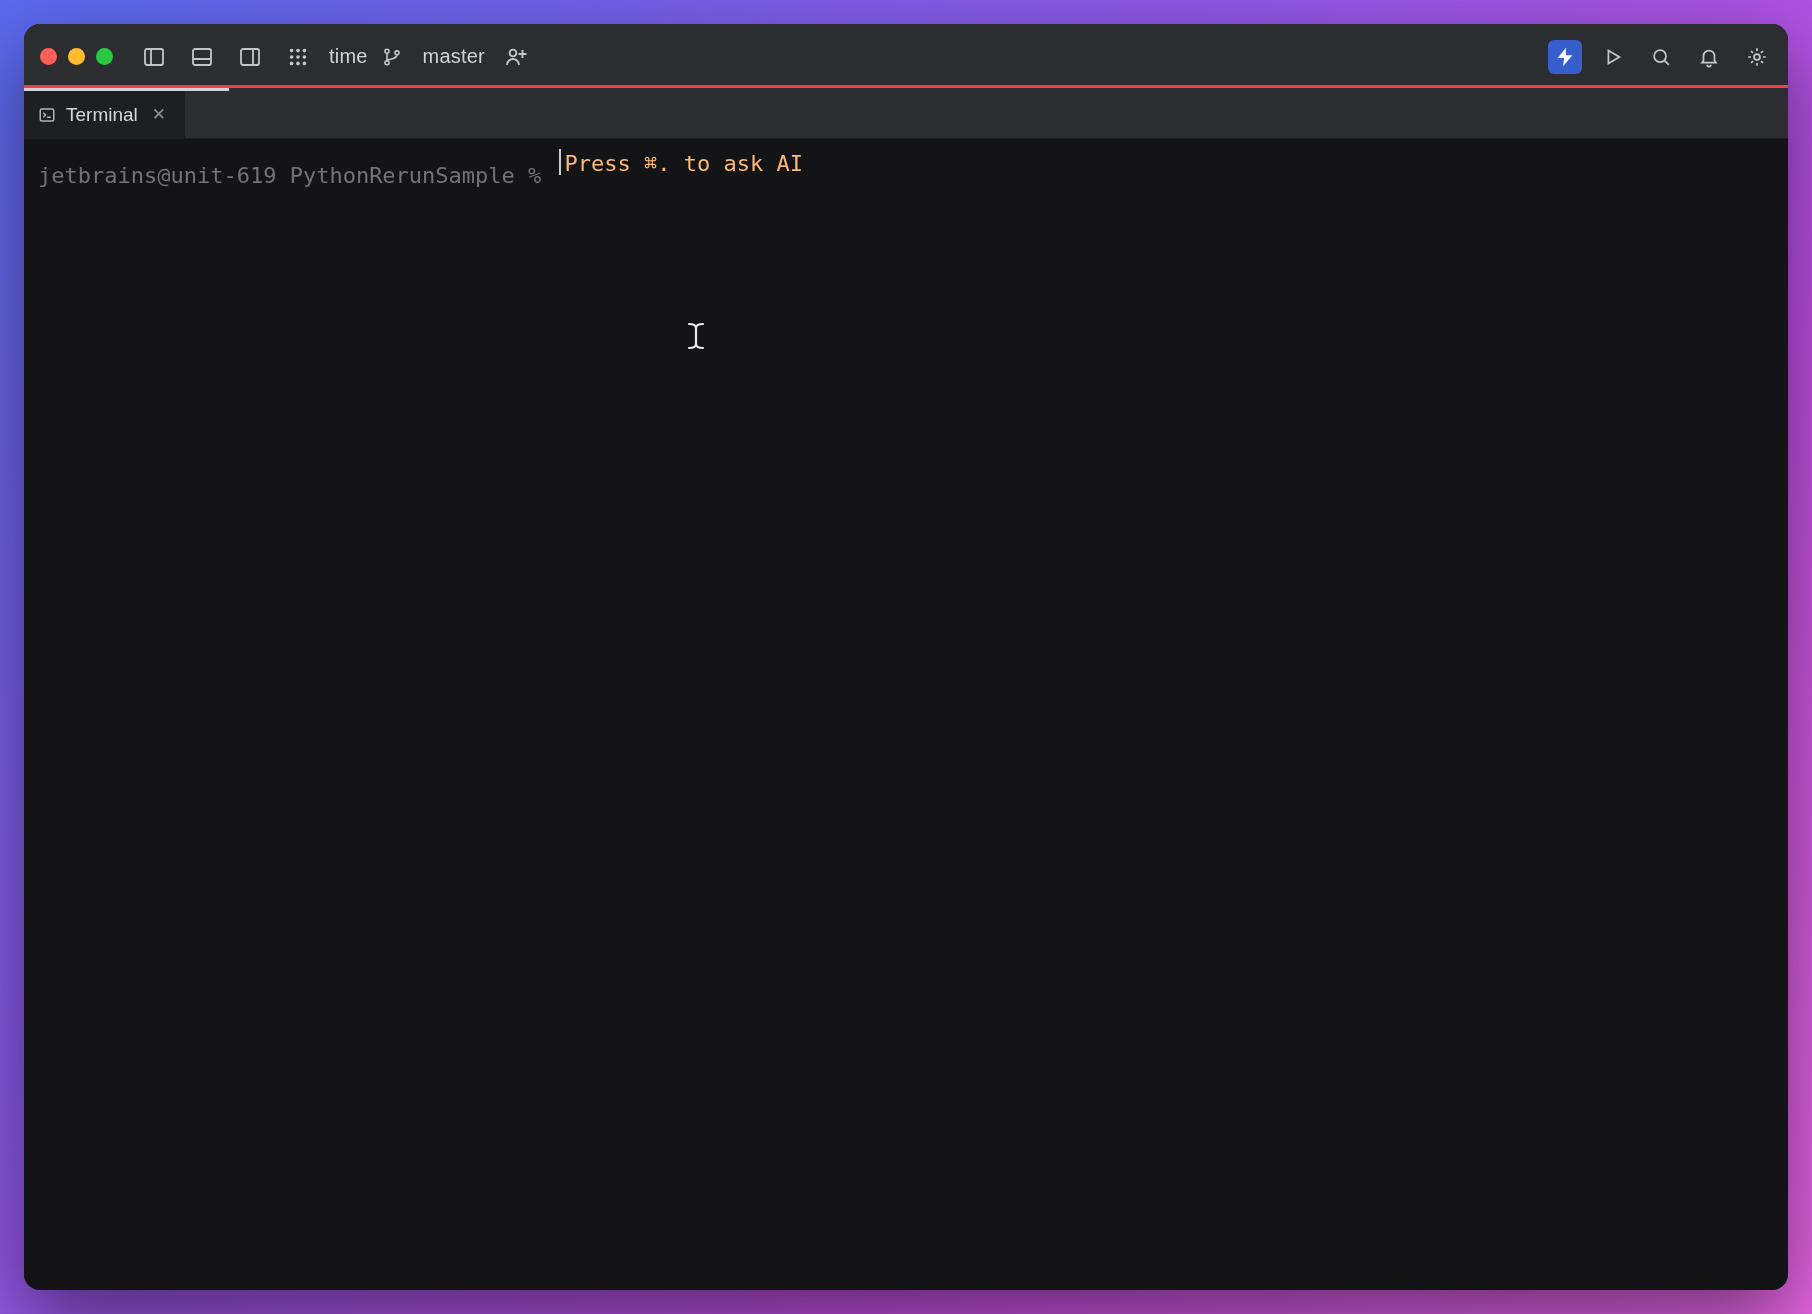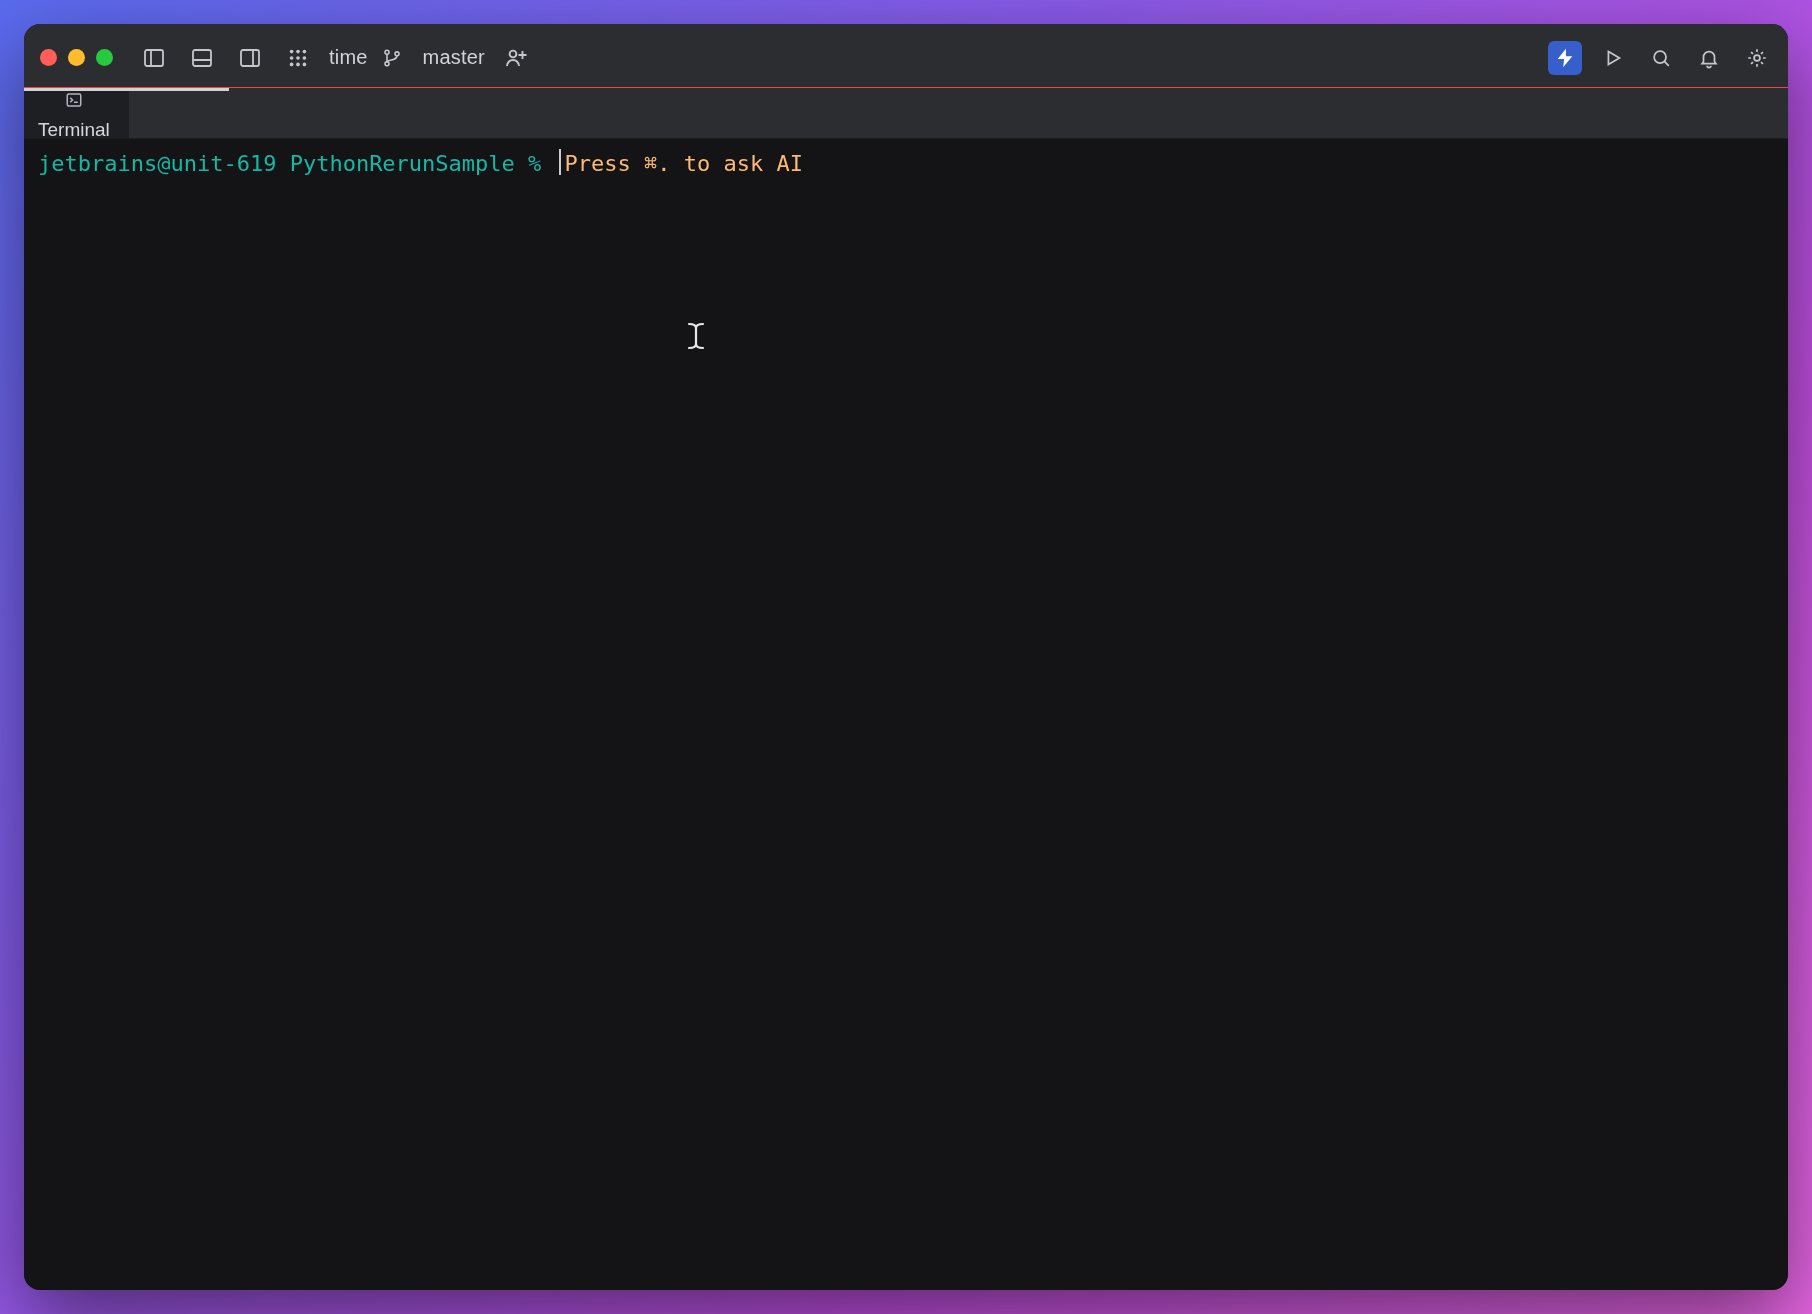--- a/index.html
+++ b/index.html
@@ -24,21 +24,21 @@
     }
 
     
     .toolbar {
       height: 64px;
       background: #2b2d30;
       display: flex;
       align-items: center;
       padding: 4px 14px 0 16px;
       gap: 14px;
-      border-bottom: 1px solid #ef4444;
+      border-bottom: 3px solid #ef4444;
     }
     .traffic { display: flex; gap: 11px; align-items: center; margin-right: 10px; }
     .traffic .dot { width: 17px; height: 17px; border-radius: 50%; }
     .dot.red    { background: #ff5f57; }
     .dot.yellow { background: #febc2e; }
     .dot.green  { background: #28c840; }
 
     .tool-btn {
       width: 34px; height: 34px;
       display: flex; align-items: center; justify-content: center;
@@ -72,37 +72,36 @@
     }
     .tab {
       height: 100%;
       background: #1e1f22;
       display: flex; align-items: center;
       gap: 10px;
       padding: 0 18px 0 14px;
       color: #d4d7db;
       font-size: 19px;
       border-right: 1px solid #1e1f22;
-      flex-direction: column;
     }
     .tab .tab-icon { color: #b0b4ba; display:flex; }
     .tab .close { color: #8a8f97; font-size: 17px; margin-left: 4px; cursor: pointer; }
 
     
     .term {
       flex: 1;
       background: #141416;
       padding: 10px 14px;
       position: relative;
       font-family: ui-monospace, SFMono-Regular, "SF Mono", Menlo, Consolas, monospace;
       font-size: 22px;
       line-height: 1.35;
     }
     .prompt-line { display: flex; flex-wrap: wrap; white-space: pre; }
-    .prompt { color: #14b8a6; }
+    .prompt { color: #737373; margin-top: 12px; }
     .caret {
       width: 2px; height: 26px; background: #c9ccd1;
       display: inline-block; margin: 0 4px; vertical-align: middle;
     }
     .hint { color: #fdba74; }
 
     .ibeam-cursor {
       position: absolute;
       left: 661px; top: 182px;
       width: 22px; height: 30px;

